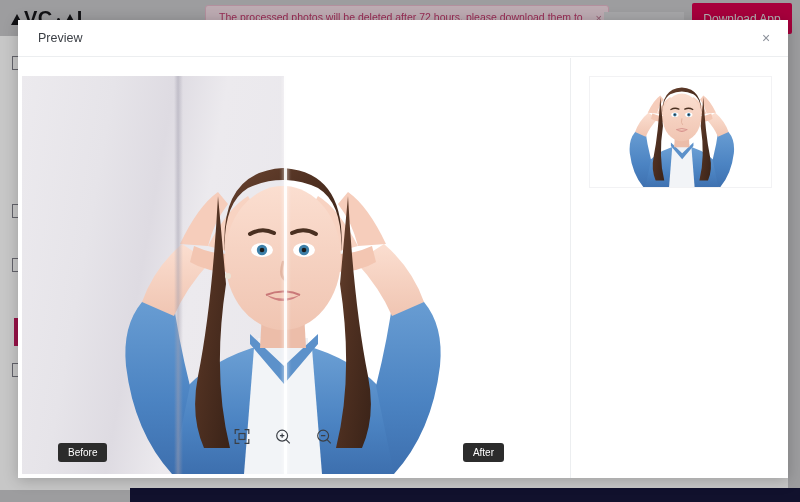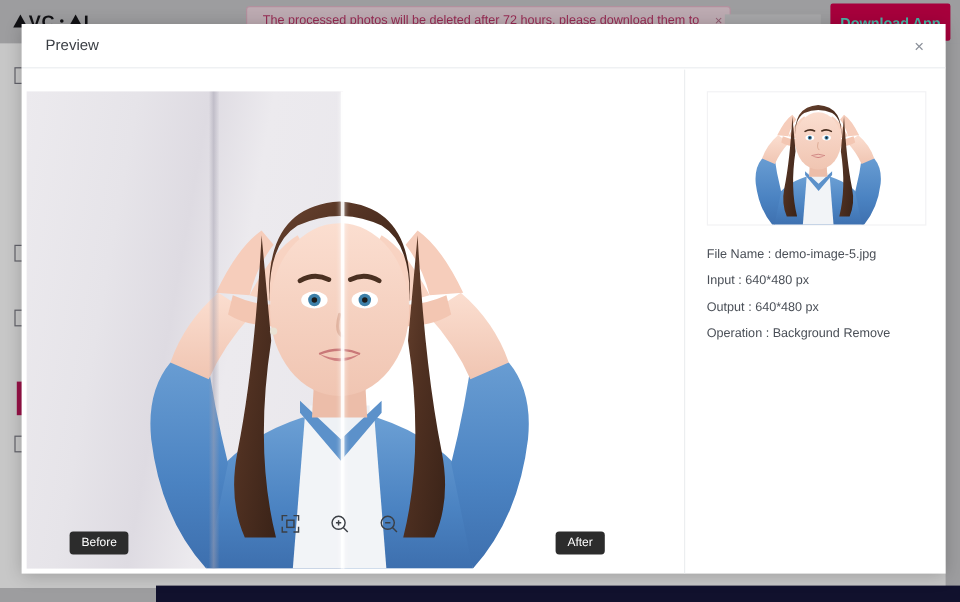--- a/index.html
+++ b/index.html
@@ -27,21 +27,21 @@
   }
 
   
   #topbar {
     position: absolute; left: 0; top: 0; right: 0; height: 36px;
     background: #c9c9cc;
     display: flex; align-items: center;
   }
   #logo {
     margin-left: 11px;
-    font-size: 15px; font-weight: bold; letter-spacing: 0.5px;
+    font-size: 20px; font-weight: bold; letter-spacing: 0.5px;
     color: #16161a;
     display: flex; align-items: baseline; gap: 1px;
   }
   #logo .tri {
     display: inline-block;
     width: 0; height: 0;
     border-left: 6px solid transparent;
     border-right: 6px solid transparent;
     border-bottom: 11px solid #16161a;
     position: relative; top: 0px;
@@ -83,25 +83,24 @@
     width: 0; height: 0;
     border-left: 4px solid transparent;
     border-right: 4px solid transparent;
     border-top: 4px solid #8a8a90;
   }
 
   #download-app {
     position: absolute; left: 692px; top: 3px;
     width: 100px; height: 31px;
     background: #d6004e;
-    color: #5eead4; font-size: 12px;
+    color: #e5e5e5; font-size: 12px;
     border: none; border-radius: 2px;
     cursor: pointer;
     font-family: "Liberation Sans", sans-serif;
-    font-weight: bold;
   }
 
   
   .ghost {
     position: absolute; left: 12px; width: 10px;
     border: 1px solid #7e7e88;
     background: transparent;
   }
   .ghost.accent { border: none; background: #c2185b; }
 
@@ -453,23 +452,17 @@
           <circle cx="240" cy="174" r="5.2" fill="#3d7fa8"></circle>
           <circle cx="282" cy="174" r="5.2" fill="#3d7fa8"></circle>
           <circle cx="240" cy="174" r="2.3" fill="#1a1a1a"></circle>
           <circle cx="282" cy="174" r="2.3" fill="#1a1a1a"></circle>
           <path d="M261 186 Q257 200 263 204" stroke="#dfae99" stroke-width="2.6" fill="none" stroke-linecap="round"></path>
           <path d="M244 219 Q261 231 278 219 Q261 226 244 219 Z" fill="#cf7f7f"></path>
           <path d="M244 219 Q261 212 278 219" stroke="#c97878" stroke-width="2" fill="none"></path>
         </svg>
       </div>
 
-      <div id="meta">
-        <div class="row">File Name : demo-image-5.jpg</div>
-        <div class="row">Input : 640*480 px</div>
-        <div class="row">Output : 640*480 px</div>
-        <div class="row">Operation : Background Remove</div>
-      </div>
 
     </div>
 
   </div>
 </div>
 
 </body></html>

